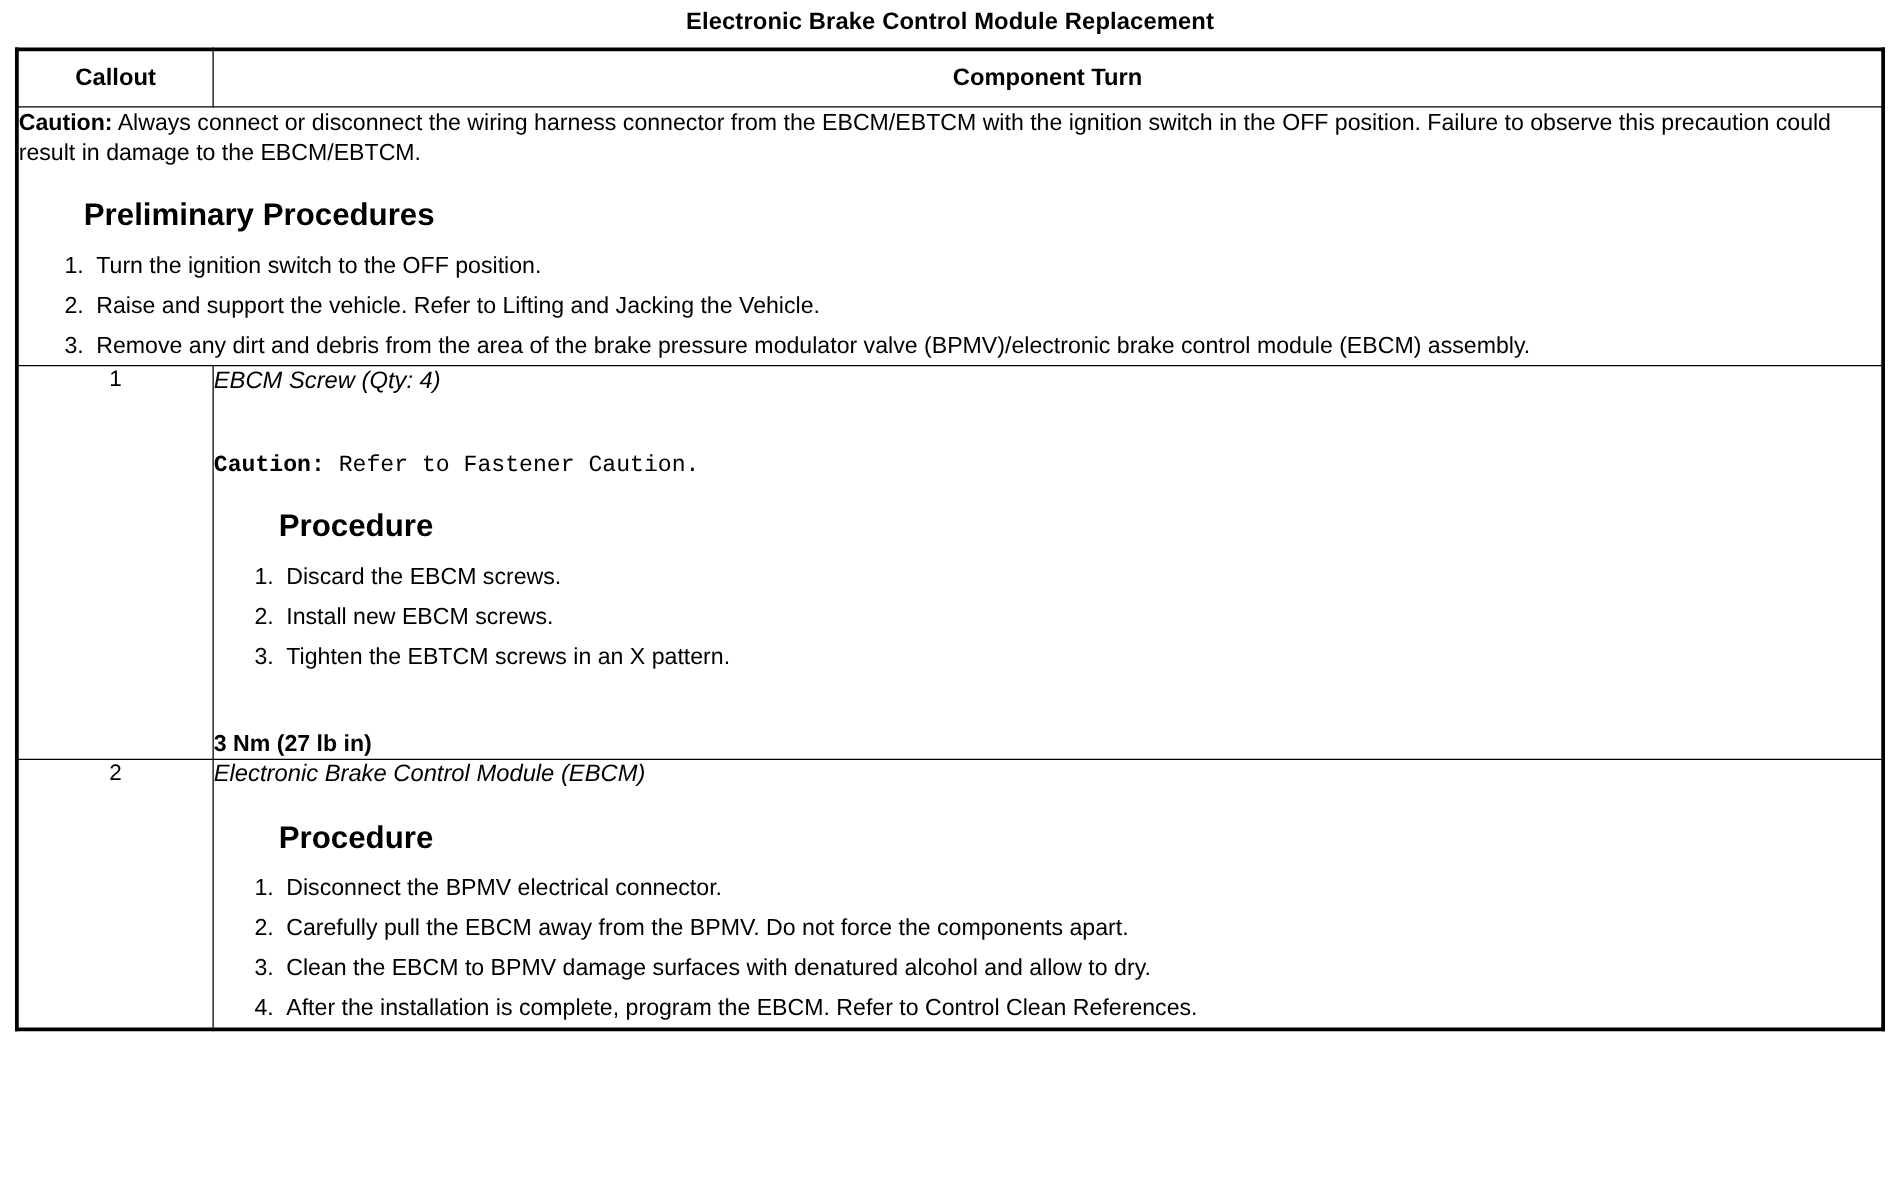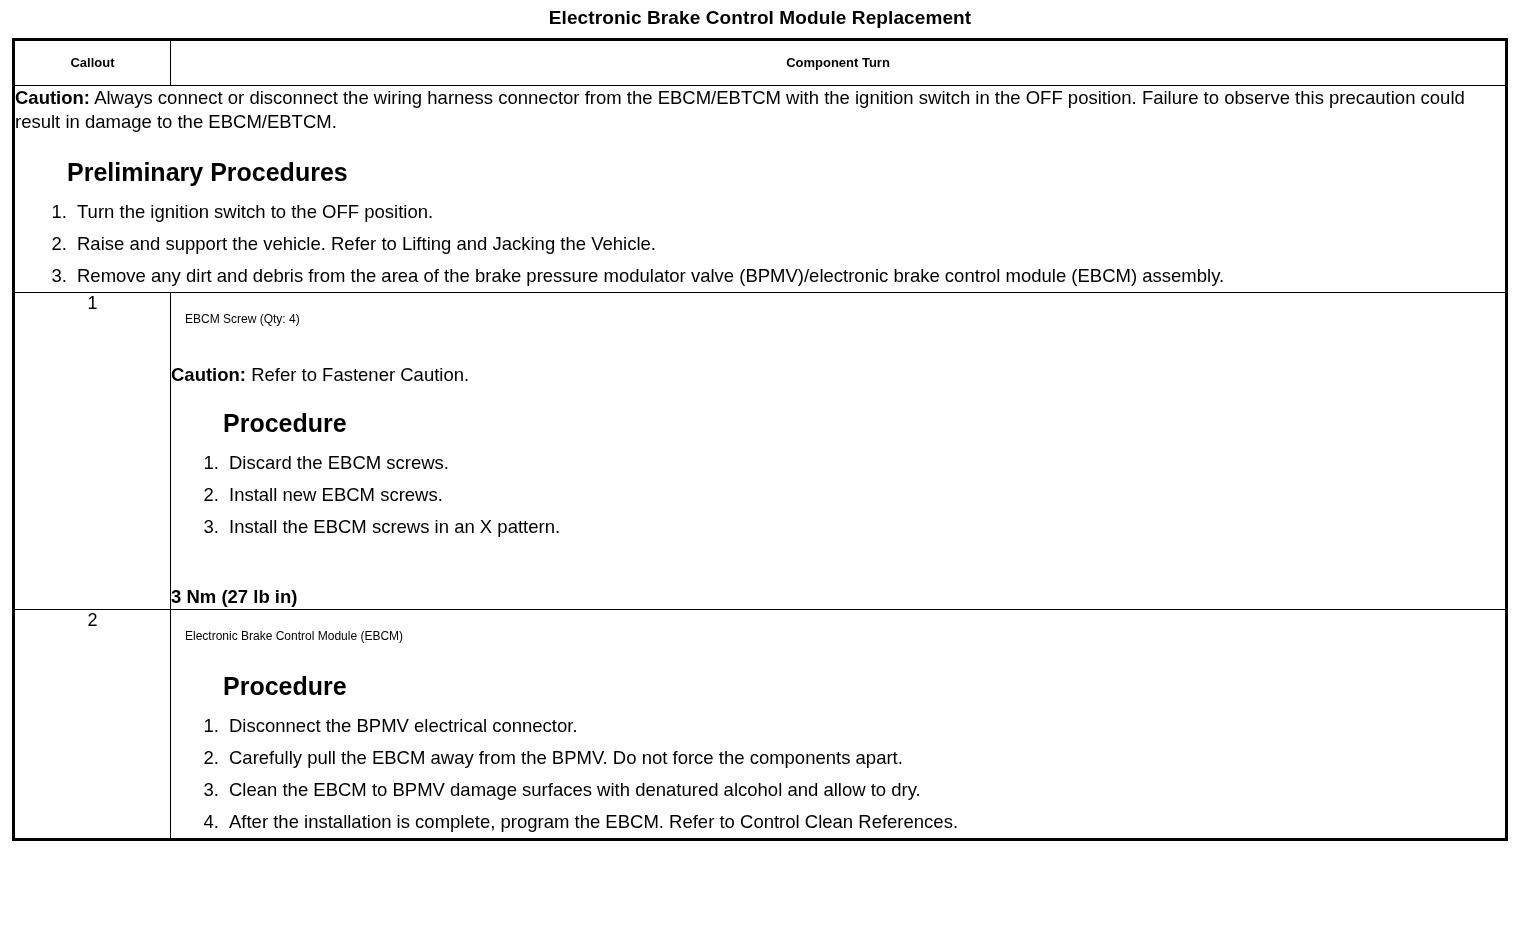--- a/index.html
+++ b/index.html
@@ -41,21 +41,21 @@
   }
   
   table.spec {
     border: 3px solid #000000;
   }
   col.c-callout { width: 157px; }
   col.c-name { width: auto; }
 
   thead th {
     border-bottom: 3px solid #000000;
-    font-size: 13px;
+    font-size: 19px;
     font-weight: bold;
     text-align: center;
     height: 44px;
     line-height: 44px;
     padding: 0;
   }
   thead th.callout-h { border-right: 1px solid #000000; }
 
   td.fullspan {
     padding: 6px 10px 14px 8px;
@@ -116,23 +116,24 @@
   }
   ol.steps.inner > li { line-height: 32px; }
 
   .torque {
     font-size: 18.5px;
     font-weight: bold;
     margin-top: 42px;
     line-height: 24px;
   }
   .name-line {
-    font-size: 12px;
-    line-height: 24px;
-    margin: 14px;
+    font-size: 19px;
+    line-height: 24px;
+    margin: 0;
+    font-style: italic;
   }
 </style>
 </head>
 <body>
 
 <div class="page">
 
   <div class="doc-title">Electronic Brake Control Module Replacement</div>
 
   <table class="spec">
@@ -160,28 +161,28 @@
             <li><span class="num">3.</span><span>Remove any dirt and debris from the area of the brake pressure modulator valve (BPMV)/electronic brake control module (EBCM) assembly.</span></li>
           </ol>
         </td>
       </tr>
 
       <tr>
         <td class="callout-cell">1</td>
         <td class="body-cell">
           <p class="name-line">EBCM Screw (Qty: 4)</p>
 
-          <p class="para" style="margin-top:32px;"><b class="lbl">Caution:</b><span> Refer to Fastener Caution.</span></p>
+          <p class="para" style="margin-top:44px;font-family:Liberation Mono, monospace;"><b class="lbl">Caution:</b><span> Refer to Fastener Caution.</span></p>
 
           <div class="subhead tight">Procedure</div>
 
           <ol class="steps inner">
             <li><span class="num">1.</span><span>Discard the EBCM screws.</span></li>
             <li><span class="num">2.</span><span>Install new EBCM screws.</span></li>
-            <li><span class="num">3.</span><span>Install the EBCM screws in an X pattern.</span></li>
+            <li><span class="num">3.</span><span>Tighten the EBTCM screws in an X pattern.</span></li>
           </ol>
 
           <div class="torque">3 Nm (27 lb in)</div>
         </td>
       </tr>
 
       <tr>
         <td class="callout-cell">2</td>
         <td class="body-cell">
           <p class="name-line">Electronic Brake Control Module (EBCM)</p>

